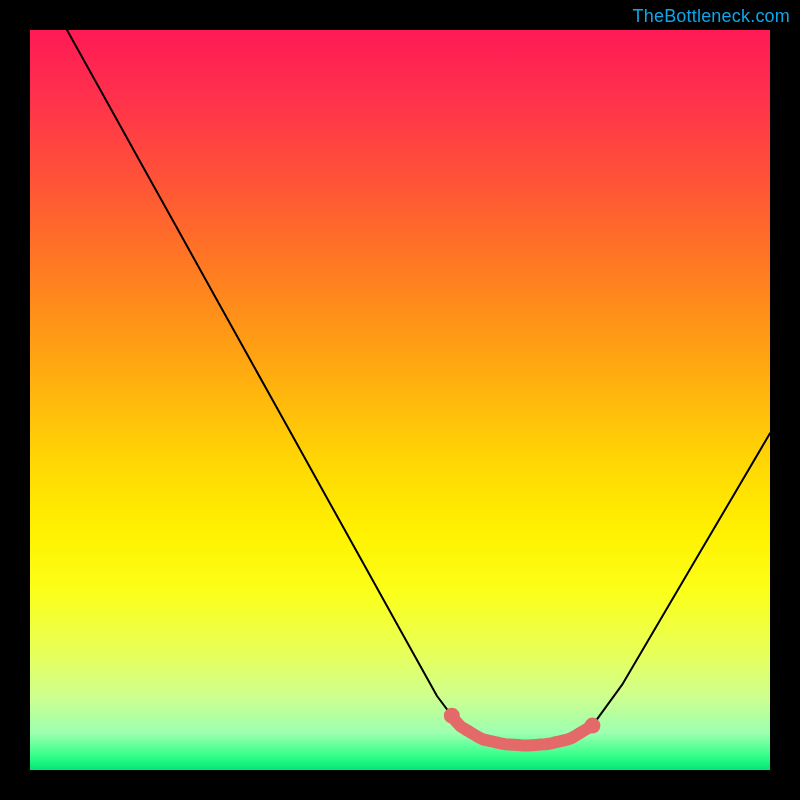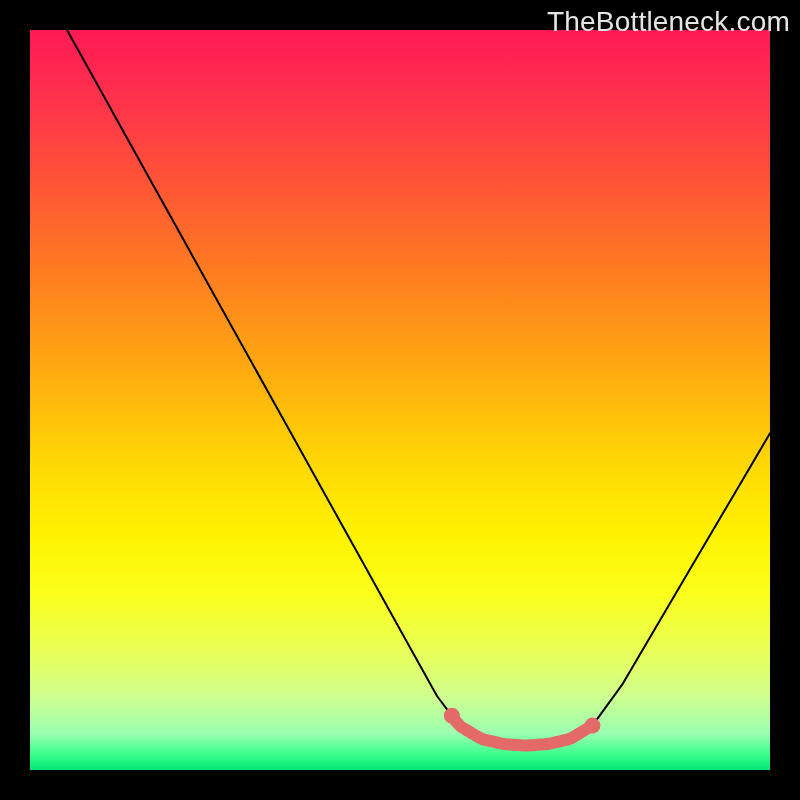--- a/index.html
+++ b/index.html
@@ -8,22 +8,22 @@
     height: 800px;
     background: #000;
     position: relative;
     overflow: hidden;
     font-family: Arial, sans-serif;
   }
   .watermark {
     position: absolute;
     top: 6px;
     right: 10px;
-    color: #e5e5e5;
-    font-size: 28px;
+    color: #0ea5e9;
+    font-size: 18px;
     font-weight: 500;
     z-index: 10;
     letter-spacing: 0.2px;
   }
   .plot-area {
     position: absolute;
     left: 30px;
     top: 30px;
     width: 740px;
     height: 740px;

